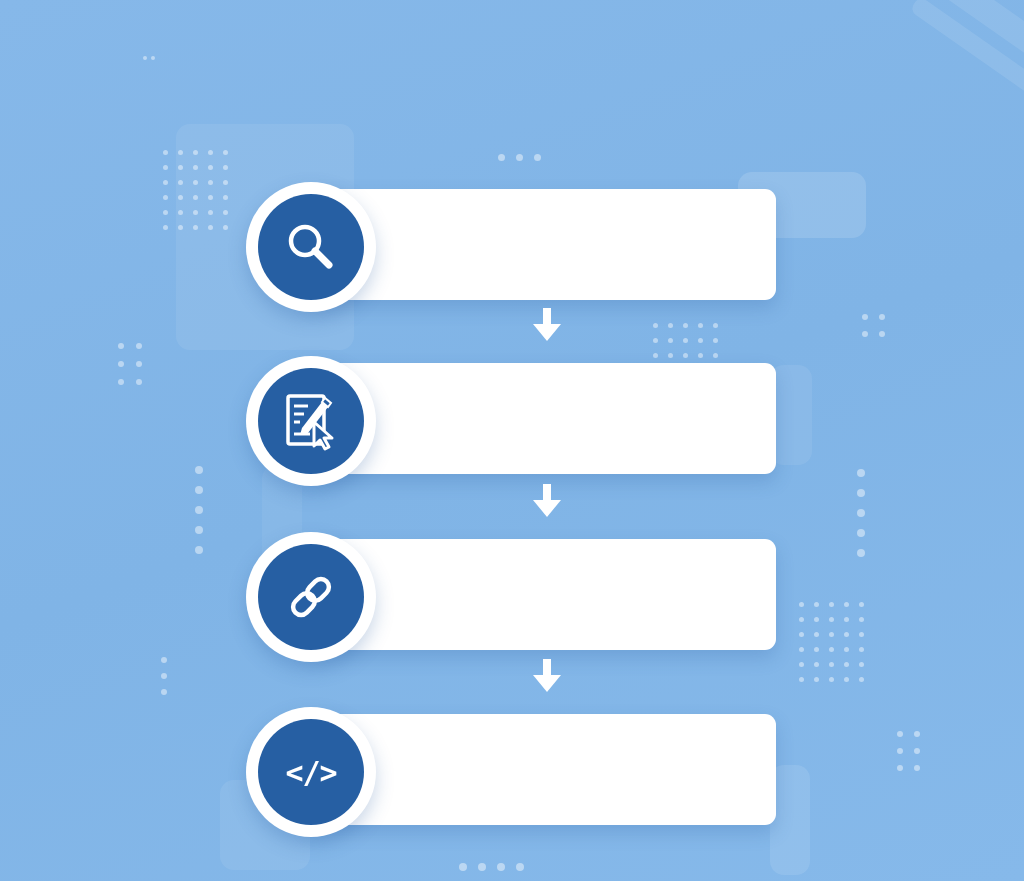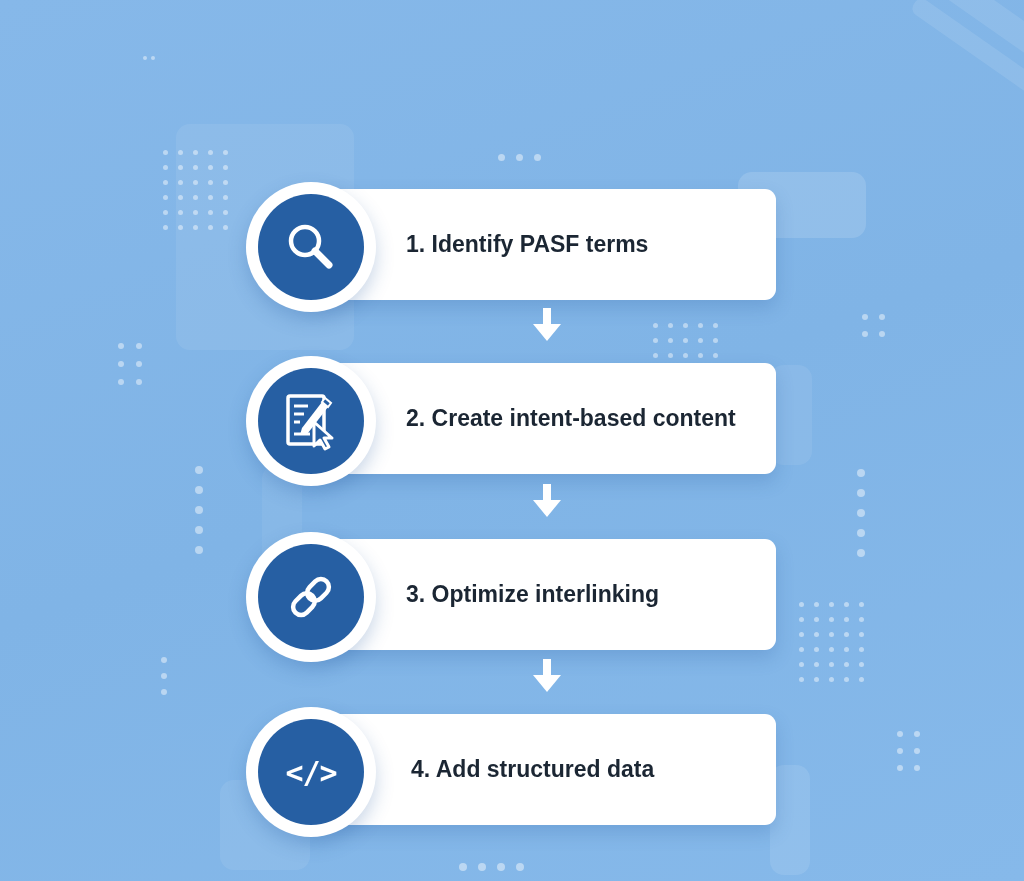--- a/index.html
+++ b/index.html
@@ -277,21 +277,20 @@
 <div class="step" style="top:182px;">
   <div class="step-card"></div>
   <div class="step-circle-outer">
     <div class="step-circle-inner">
       <svg width="64" height="64" viewBox="0 0 64 64">
         <circle cx="26" cy="26" r="14" fill="none" stroke="#ffffff" stroke-width="4.5"></circle>
         <line x1="36" y1="36" x2="50" y2="50" stroke="#ffffff" stroke-width="7" stroke-linecap="round"></line>
       </svg>
     </div>
   </div>
-  <div class="step-label">1. Identify PASF terms</div>
 </div>
 
 <svg class="arrow" style="top:308px;" viewBox="0 0 32 36">
   <rect x="12" y="0" width="8" height="18" fill="#ffffff"></rect>
   <polygon points="2,16 30,16 16,33" fill="#ffffff"></polygon>
 </svg>
 
 <div class="step" style="top:356px;">
   <div class="step-card"></div>
   <div class="step-circle-outer">
@@ -301,49 +300,46 @@
         <line x1="16" y1="18" x2="30" y2="18" stroke="#ffffff" stroke-width="3"></line>
         <line x1="16" y1="26" x2="26" y2="26" stroke="#ffffff" stroke-width="3"></line>
         <line x1="16" y1="34" x2="22" y2="34" stroke="#ffffff" stroke-width="3"></line>
         <line x1="16" y1="46" x2="32" y2="46" stroke="#ffffff" stroke-width="3"></line>
         <polygon points="24,40 44,14 50,19 30,45 22,47" fill="#ffffff"></polygon>
         <polygon points="44,14 47,10 53,15 50,19" fill="#265fa3" stroke="#ffffff" stroke-width="2"></polygon>
         <polygon points="36,34 36,58 42,52 47,61 51,59 46,50 54,50" fill="#265fa3" stroke="#ffffff" stroke-width="3" stroke-linejoin="round"></polygon>
       </svg>
     </div>
   </div>
-  <div class="step-label">2. Create intent-based content</div>
 </div>
 
 <svg class="arrow" style="top:484px;" viewBox="0 0 32 36">
   <rect x="12" y="0" width="8" height="18" fill="#ffffff"></rect>
   <polygon points="2,16 30,16 16,33" fill="#ffffff"></polygon>
 </svg>
 
 <div class="step" style="top:532px;">
   <div class="step-card"></div>
   <div class="step-circle-outer">
     <div class="step-circle-inner">
       <svg width="64" height="64" viewBox="0 0 64 64">
         <g transform="rotate(-45 32 32)">
           <rect x="10" y="24" width="24" height="16" rx="8" fill="none" stroke="#ffffff" stroke-width="4.5"></rect>
           <rect x="30" y="24" width="24" height="16" rx="8" fill="none" stroke="#ffffff" stroke-width="4.5"></rect>
         </g>
       </svg>
     </div>
   </div>
-  <div class="step-label">3. Optimize interlinking</div>
 </div>
 
 <svg class="arrow" style="top:659px;" viewBox="0 0 32 36">
   <rect x="12" y="0" width="8" height="18" fill="#ffffff"></rect>
   <polygon points="2,16 30,16 16,33" fill="#ffffff"></polygon>
 </svg>
 
 <div class="step" style="top:707px;">
   <div class="step-card"></div>
   <div class="step-circle-outer">
     <div class="step-circle-inner">
       <span class="code-glyph">&lt;/&gt;</span>
     </div>
   </div>
-  <div class="step-label" style="left:165px;">4. Add structured data</div>
 </div>
 
 </body></html>

